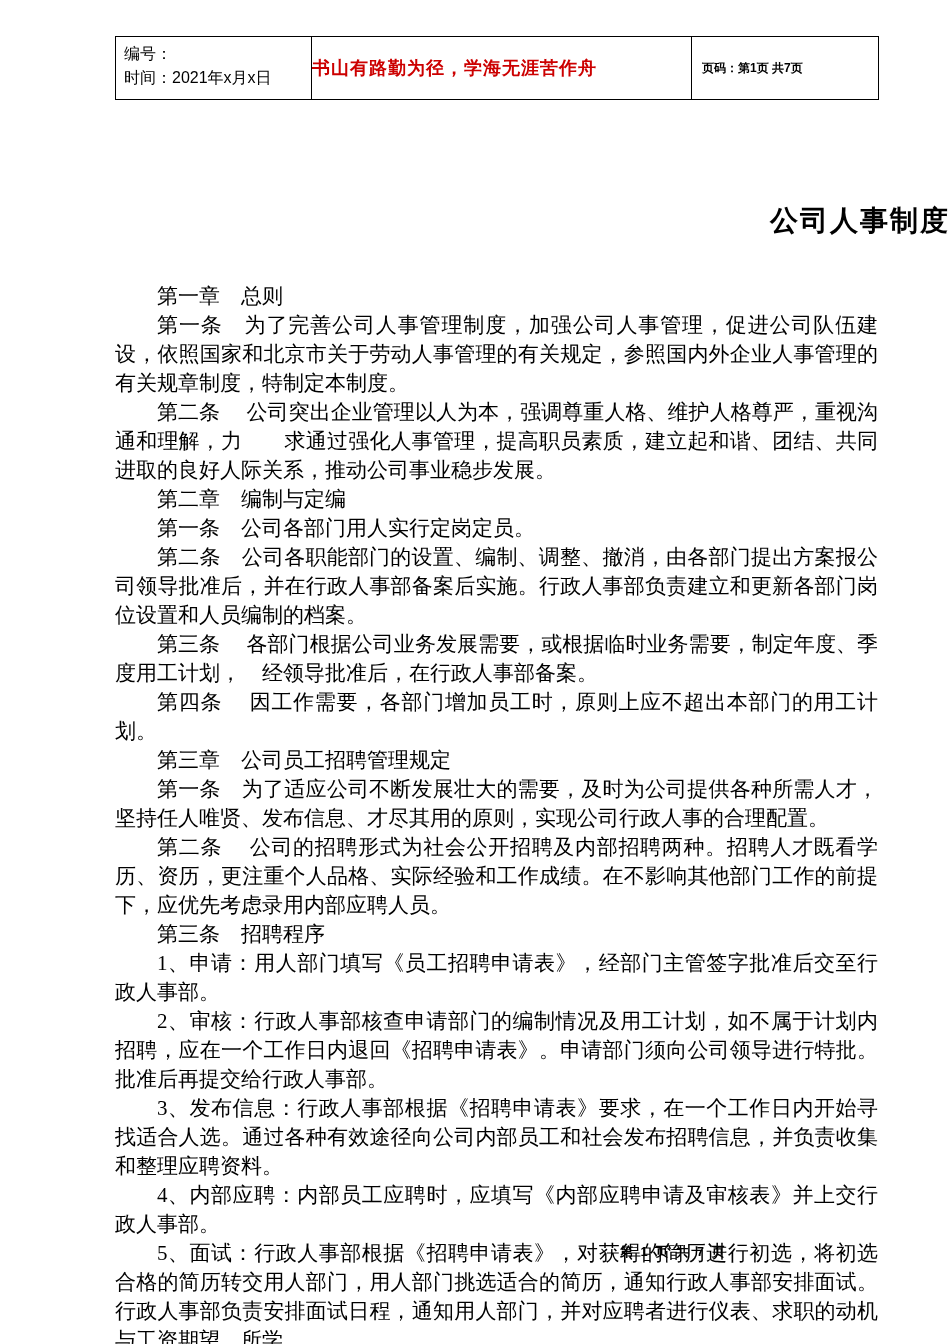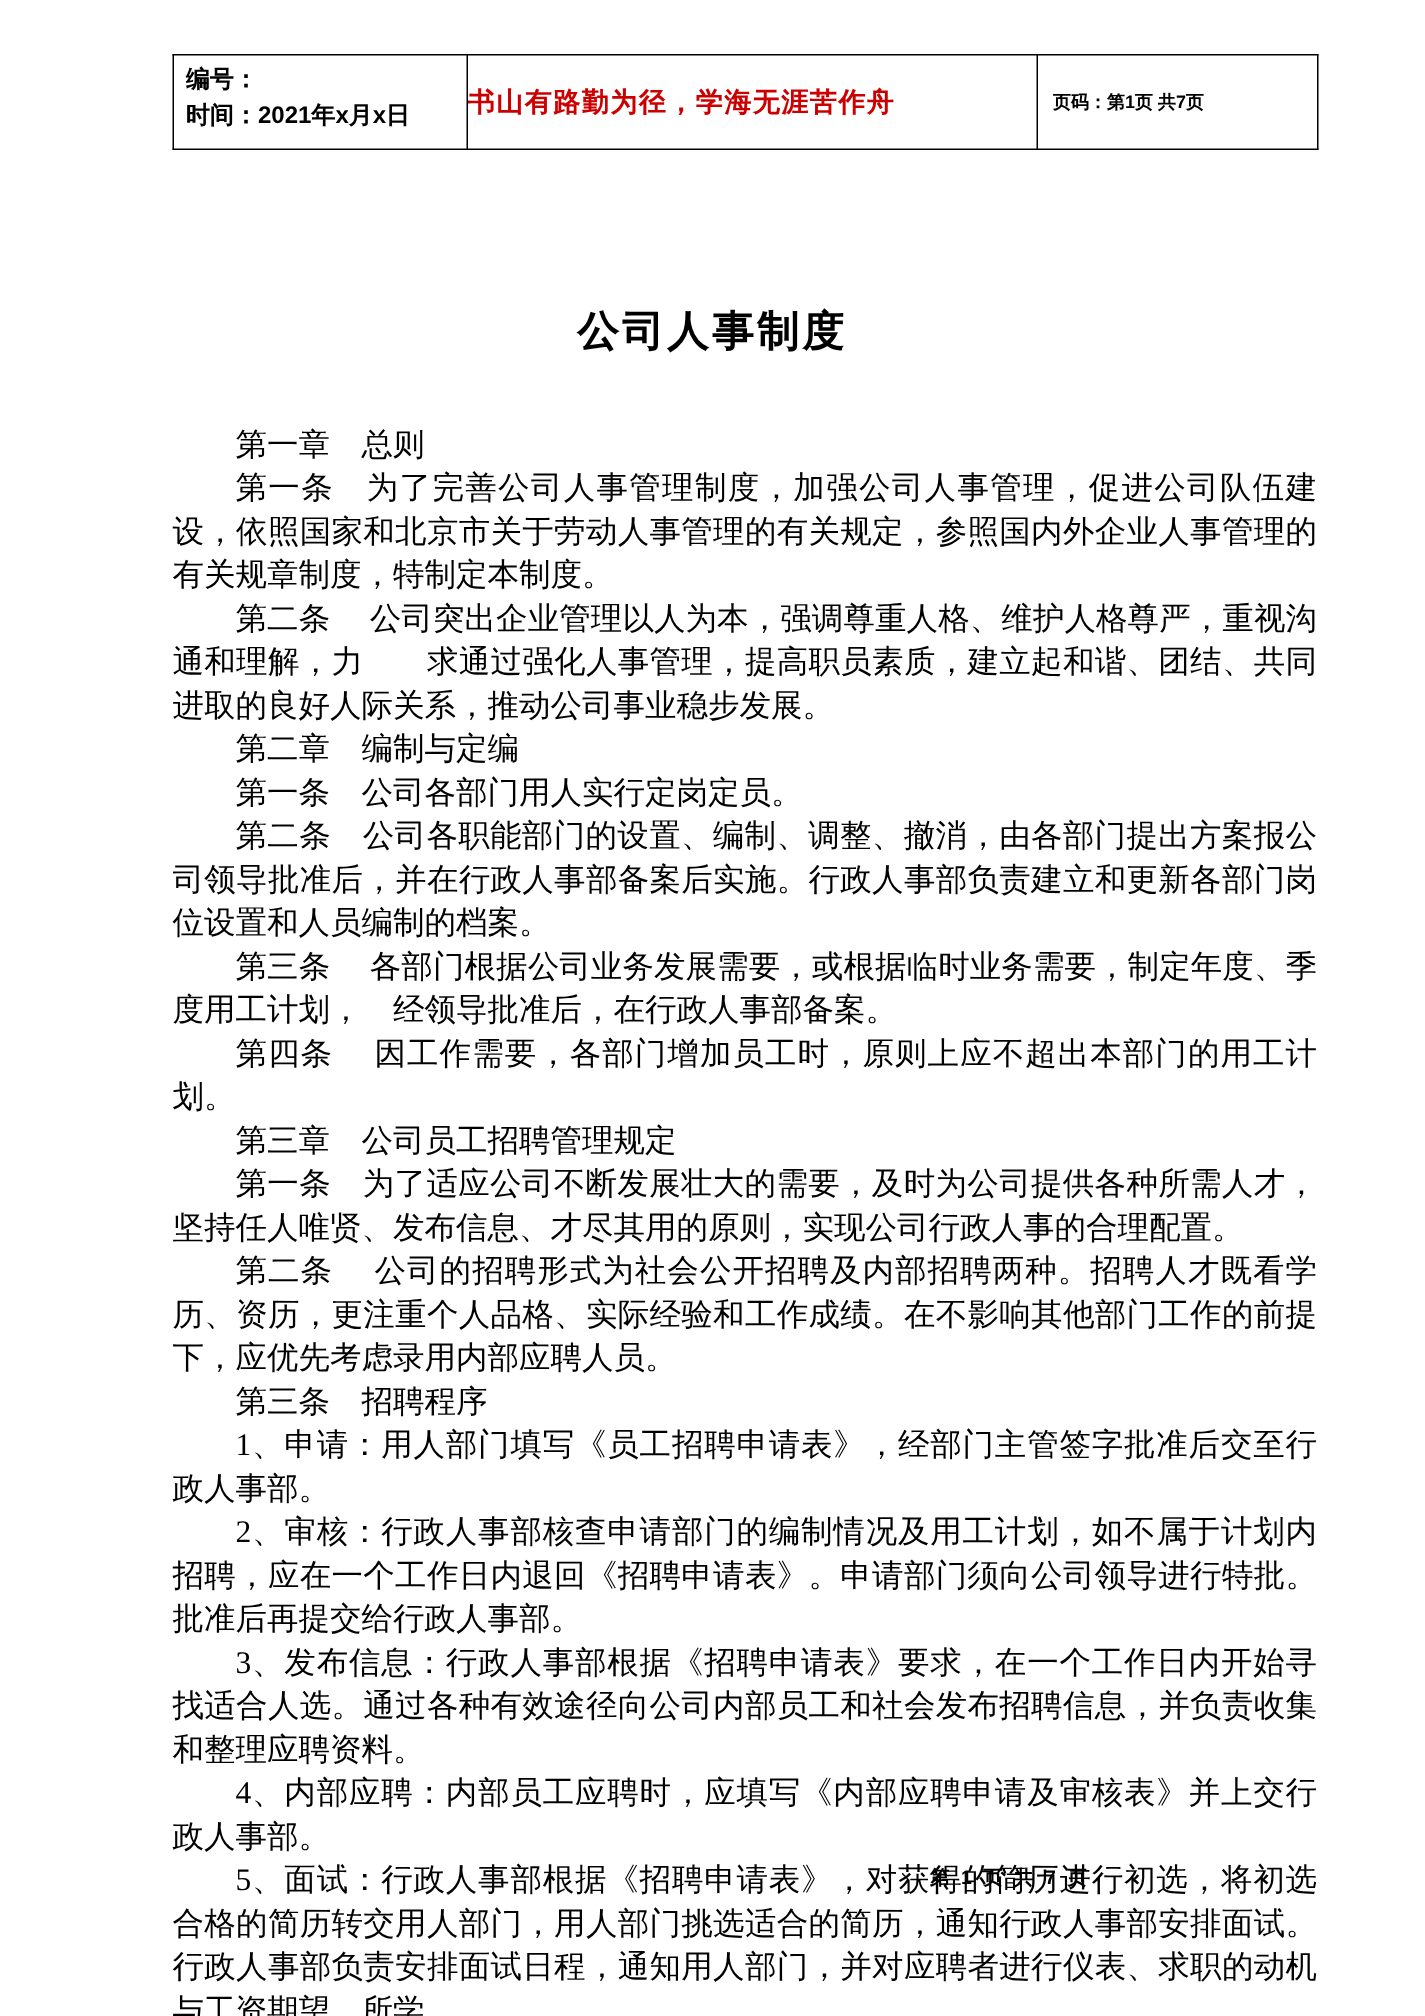--- a/index.html
+++ b/index.html
@@ -27,21 +27,21 @@
     border-collapse: collapse;
     table-layout: fixed;
   }
   .header-table td {
     border: 1px solid #000000;
   }
   .cell-left {
     width: 196px;
     vertical-align: top;
     padding: 5px 8px;
-    font-weight: bold;
+    font-weight: normal;
     font-size: 16px;
     line-height: 24px;
     font-family: "Liberation Sans", "DejaVu Sans", sans-serif;
   }
   .cell-mid {
     width: 380px;
     text-align: left;
     vertical-align: middle;
     font-weight: bold;
     font-size: 18px;
@@ -54,21 +54,21 @@
     font-weight: bold;
     font-size: 12px;
     font-family: "Liberation Sans", "DejaVu Sans", sans-serif;
   }
   
   .doc-title {
     position: absolute;
     top: 202px;
     left: 0;
     width: 100%;
-    text-align: center;
+    text-align: right;
     font-size: 28px;
     font-weight: bold;
     letter-spacing: 2px;
   }
   
   .body-text {
     position: absolute;
     top: 282px;
     left: 115px;
     width: 763px;

